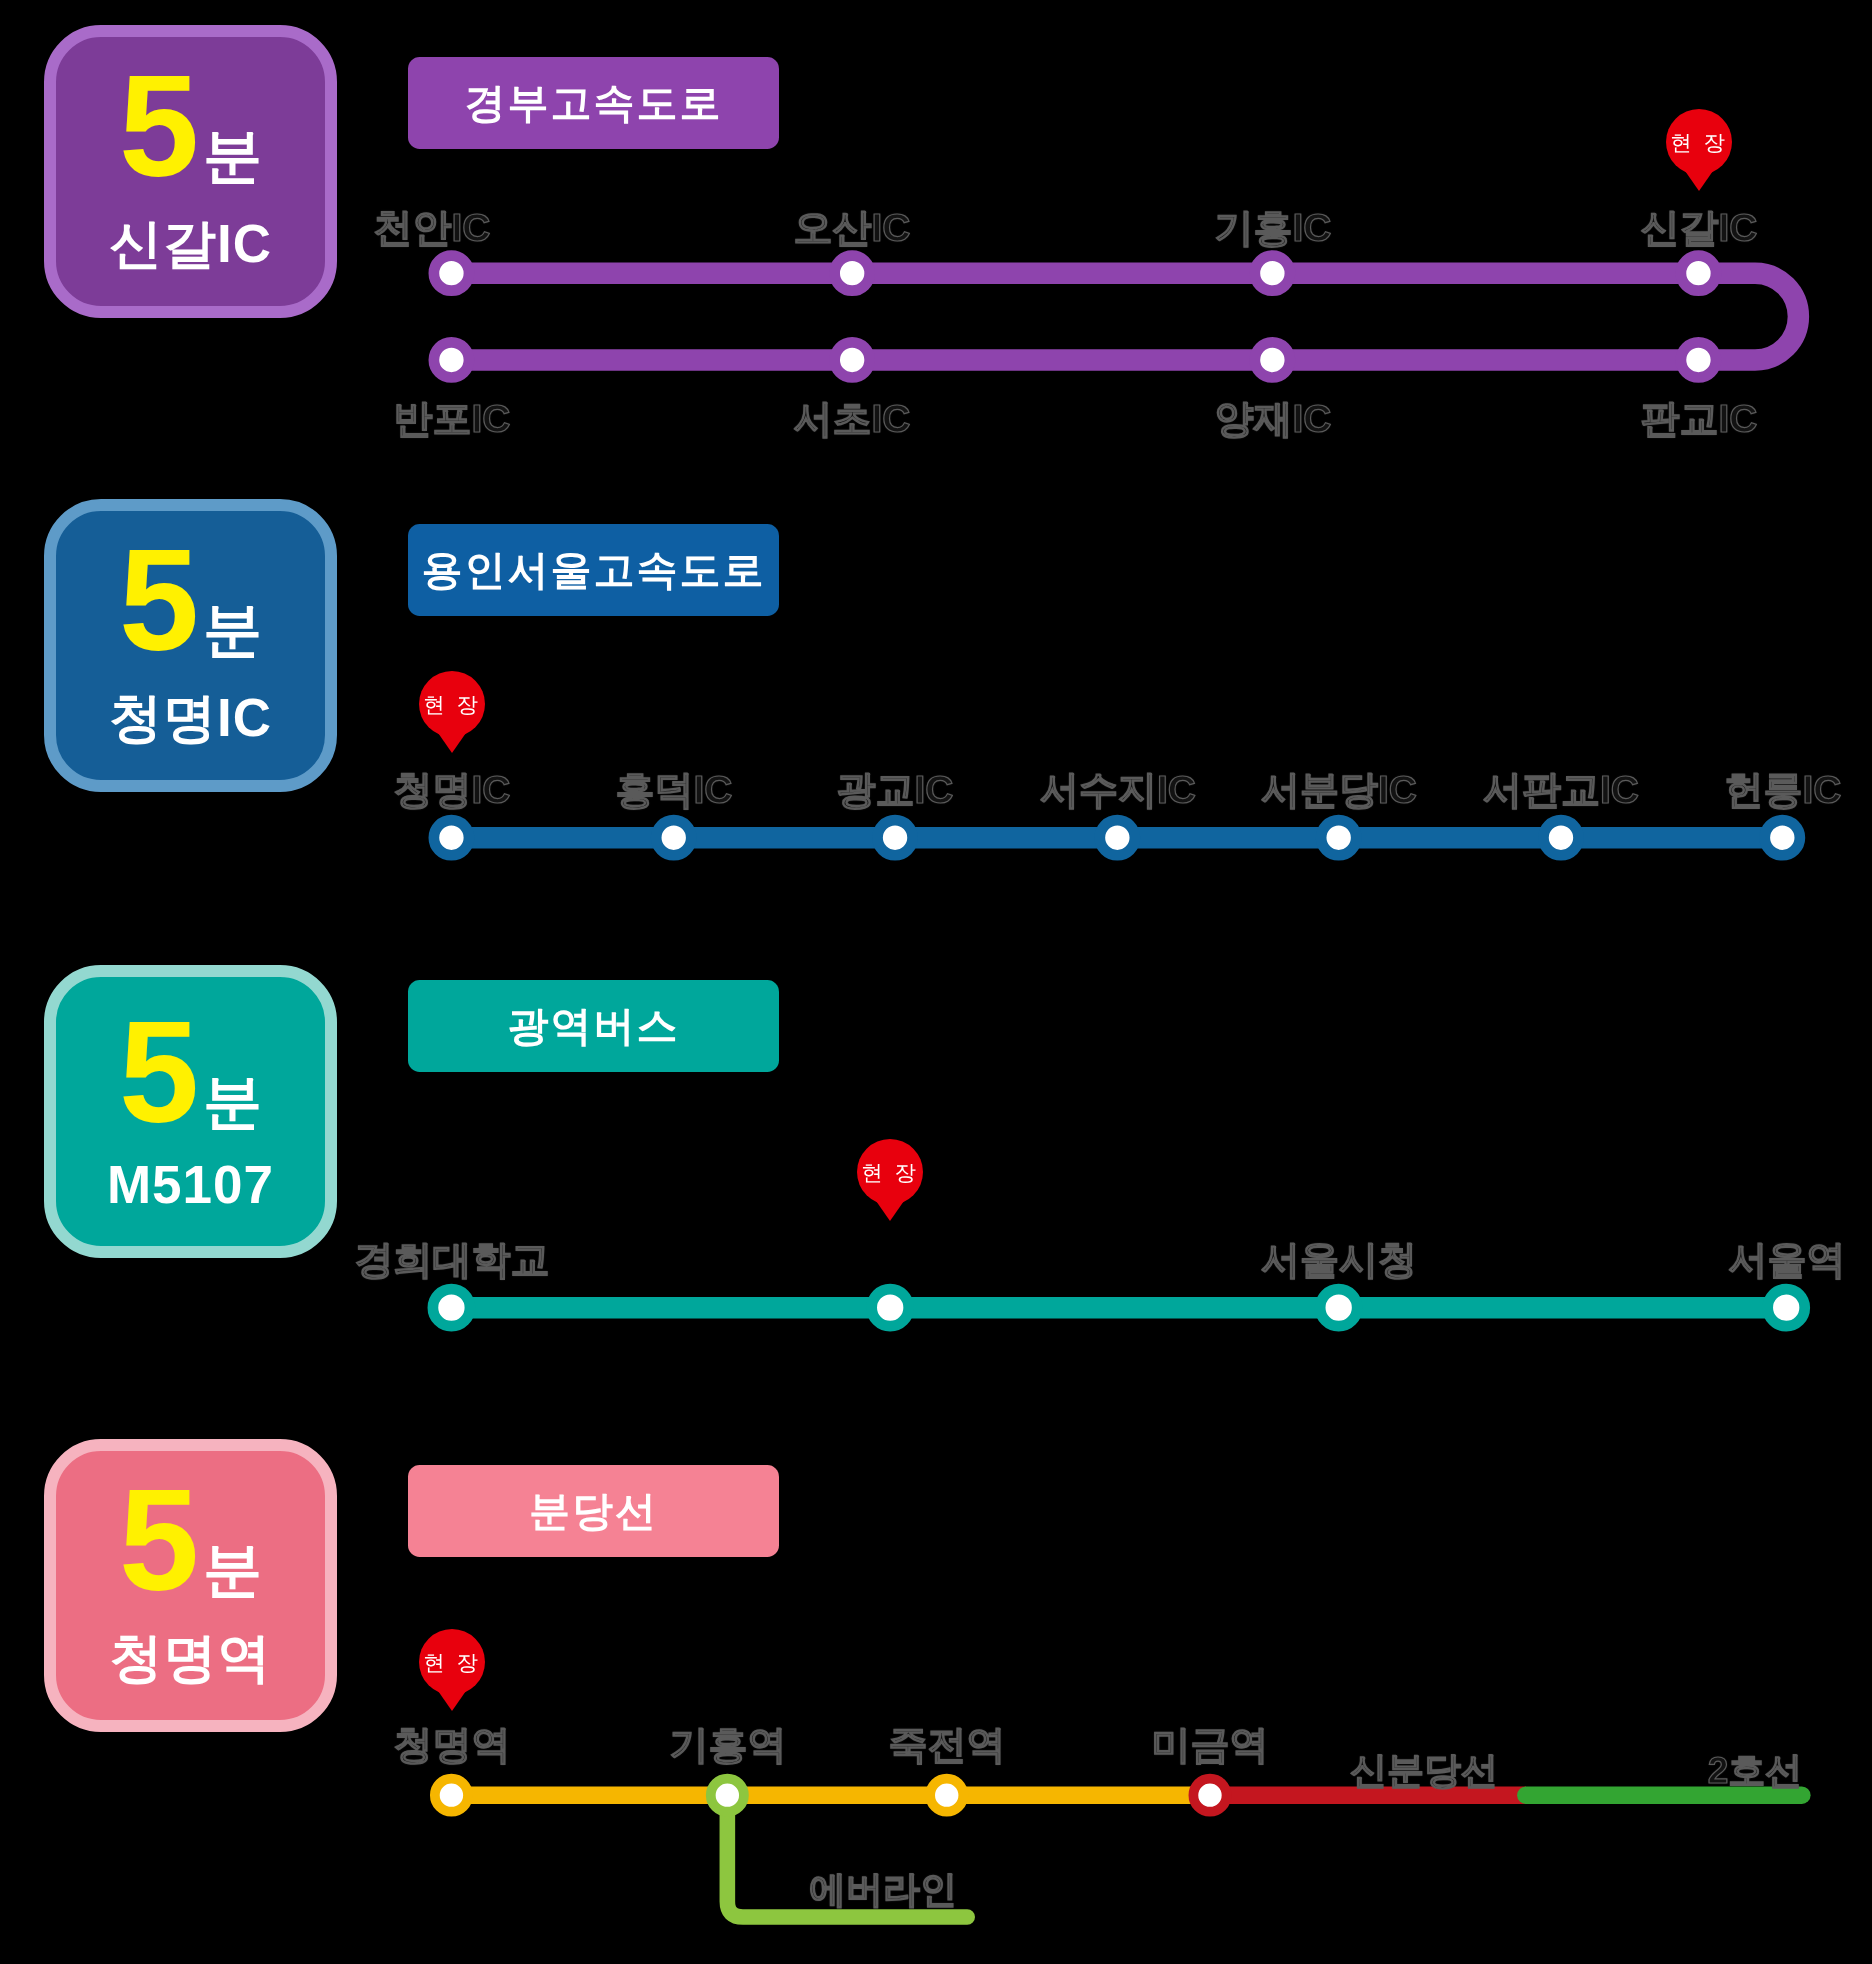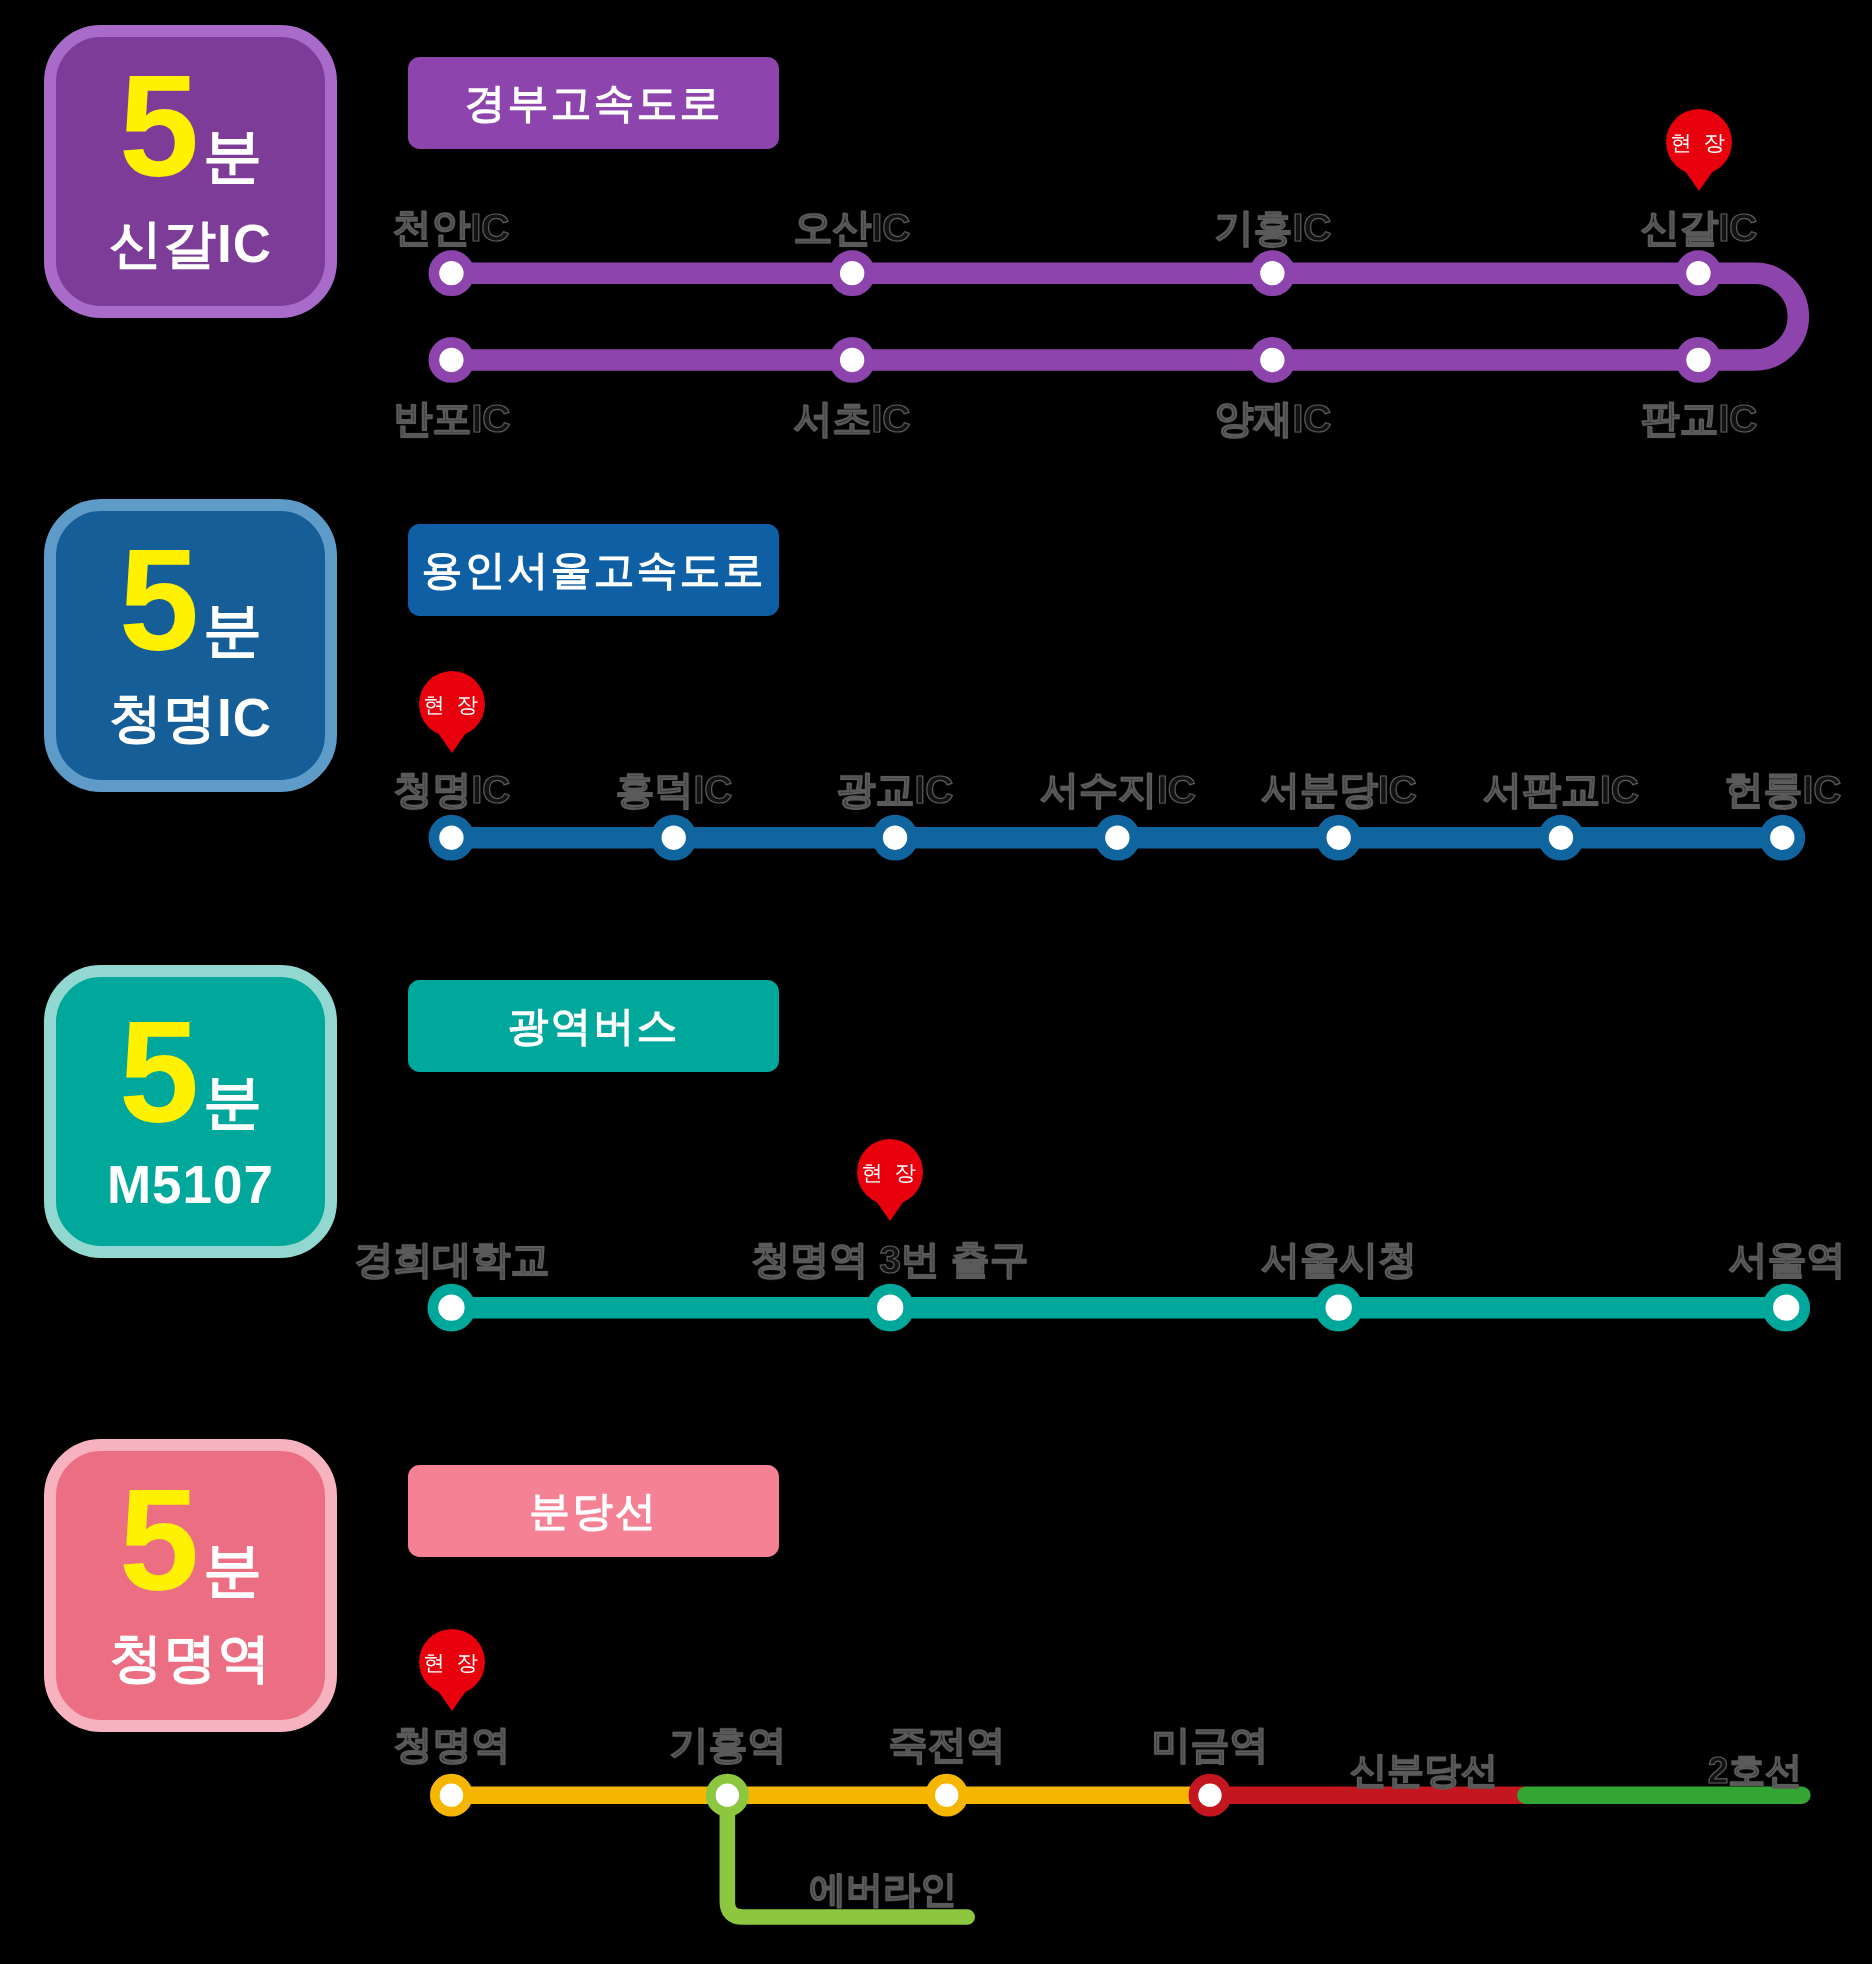--- a/index.html
+++ b/index.html
@@ -90,21 +90,21 @@
     <div class="badge-time">
       <span class="badge-num">5</span>
       <span class="badge-unit">분</span>
     </div>
     <div class="badge-dest">신갈IC</div>
   </div>
   <div class="route-label" style="left:408px;top:57px;background:#8E44AD;">경부고속도로</div>
   <div class="pin" style="left:1699px;top:109px;">
     <span class="pin-text">현 장</span>
   </div>
-  <div class="ghost" style="left:451px;top:201px;text-align:right;">천안IC</div>
+  <div class="ghost" style="left:432px;top:201px;text-align:right;">천안IC</div>
   <div class="ghost" style="left:852px;top:201px;">오산IC</div>
   <div class="ghost" style="left:1273px;top:201px;">기흥IC</div>
   <div class="ghost" style="left:1699px;top:201px;">신갈IC</div>
   <div class="ghost" style="left:452px;top:392px;text-align:center;">반포IC</div>
   <div class="ghost" style="left:852px;top:392px;">서초IC</div>
   <div class="ghost" style="left:1273px;top:392px;">양재IC</div>
   <div class="ghost" style="left:1699px;top:392px;">판교IC</div>
 
   <div class="badge" style="left:44px;top:499px;--bg:#155E97;--bc:#5E9BC8;">
     <div class="badge-time">
@@ -130,21 +130,20 @@
       <span class="badge-num">5</span>
       <span class="badge-unit">분</span>
     </div>
     <div class="badge-dest">M5107</div>
   </div>
   <div class="route-label" style="left:408px;top:980px;background:#00A79B;">광역버스</div>
   <div class="pin" style="left:890px;top:1139px;">
     <span class="pin-text">현 장</span>
   </div>
   <div class="ghost" style="left:452px;top:1233px;">경희대학교</div>
-  <div class="ghost" style="left:890px;top:1233px;">청명역 3번 출구</div>
   <div class="ghost" style="left:1339px;top:1233px;">서울시청</div>
   <div class="ghost" style="left:1787px;top:1233px;">서울역</div>
 
   <div class="badge" style="left:44px;top:1439px;--bg:#EC6E83;--bc:#F6B3BF;">
     <div class="badge-time">
       <span class="badge-num">5</span>
       <span class="badge-unit">분</span>
     </div>
     <div class="badge-dest">청명역</div>
   </div>

